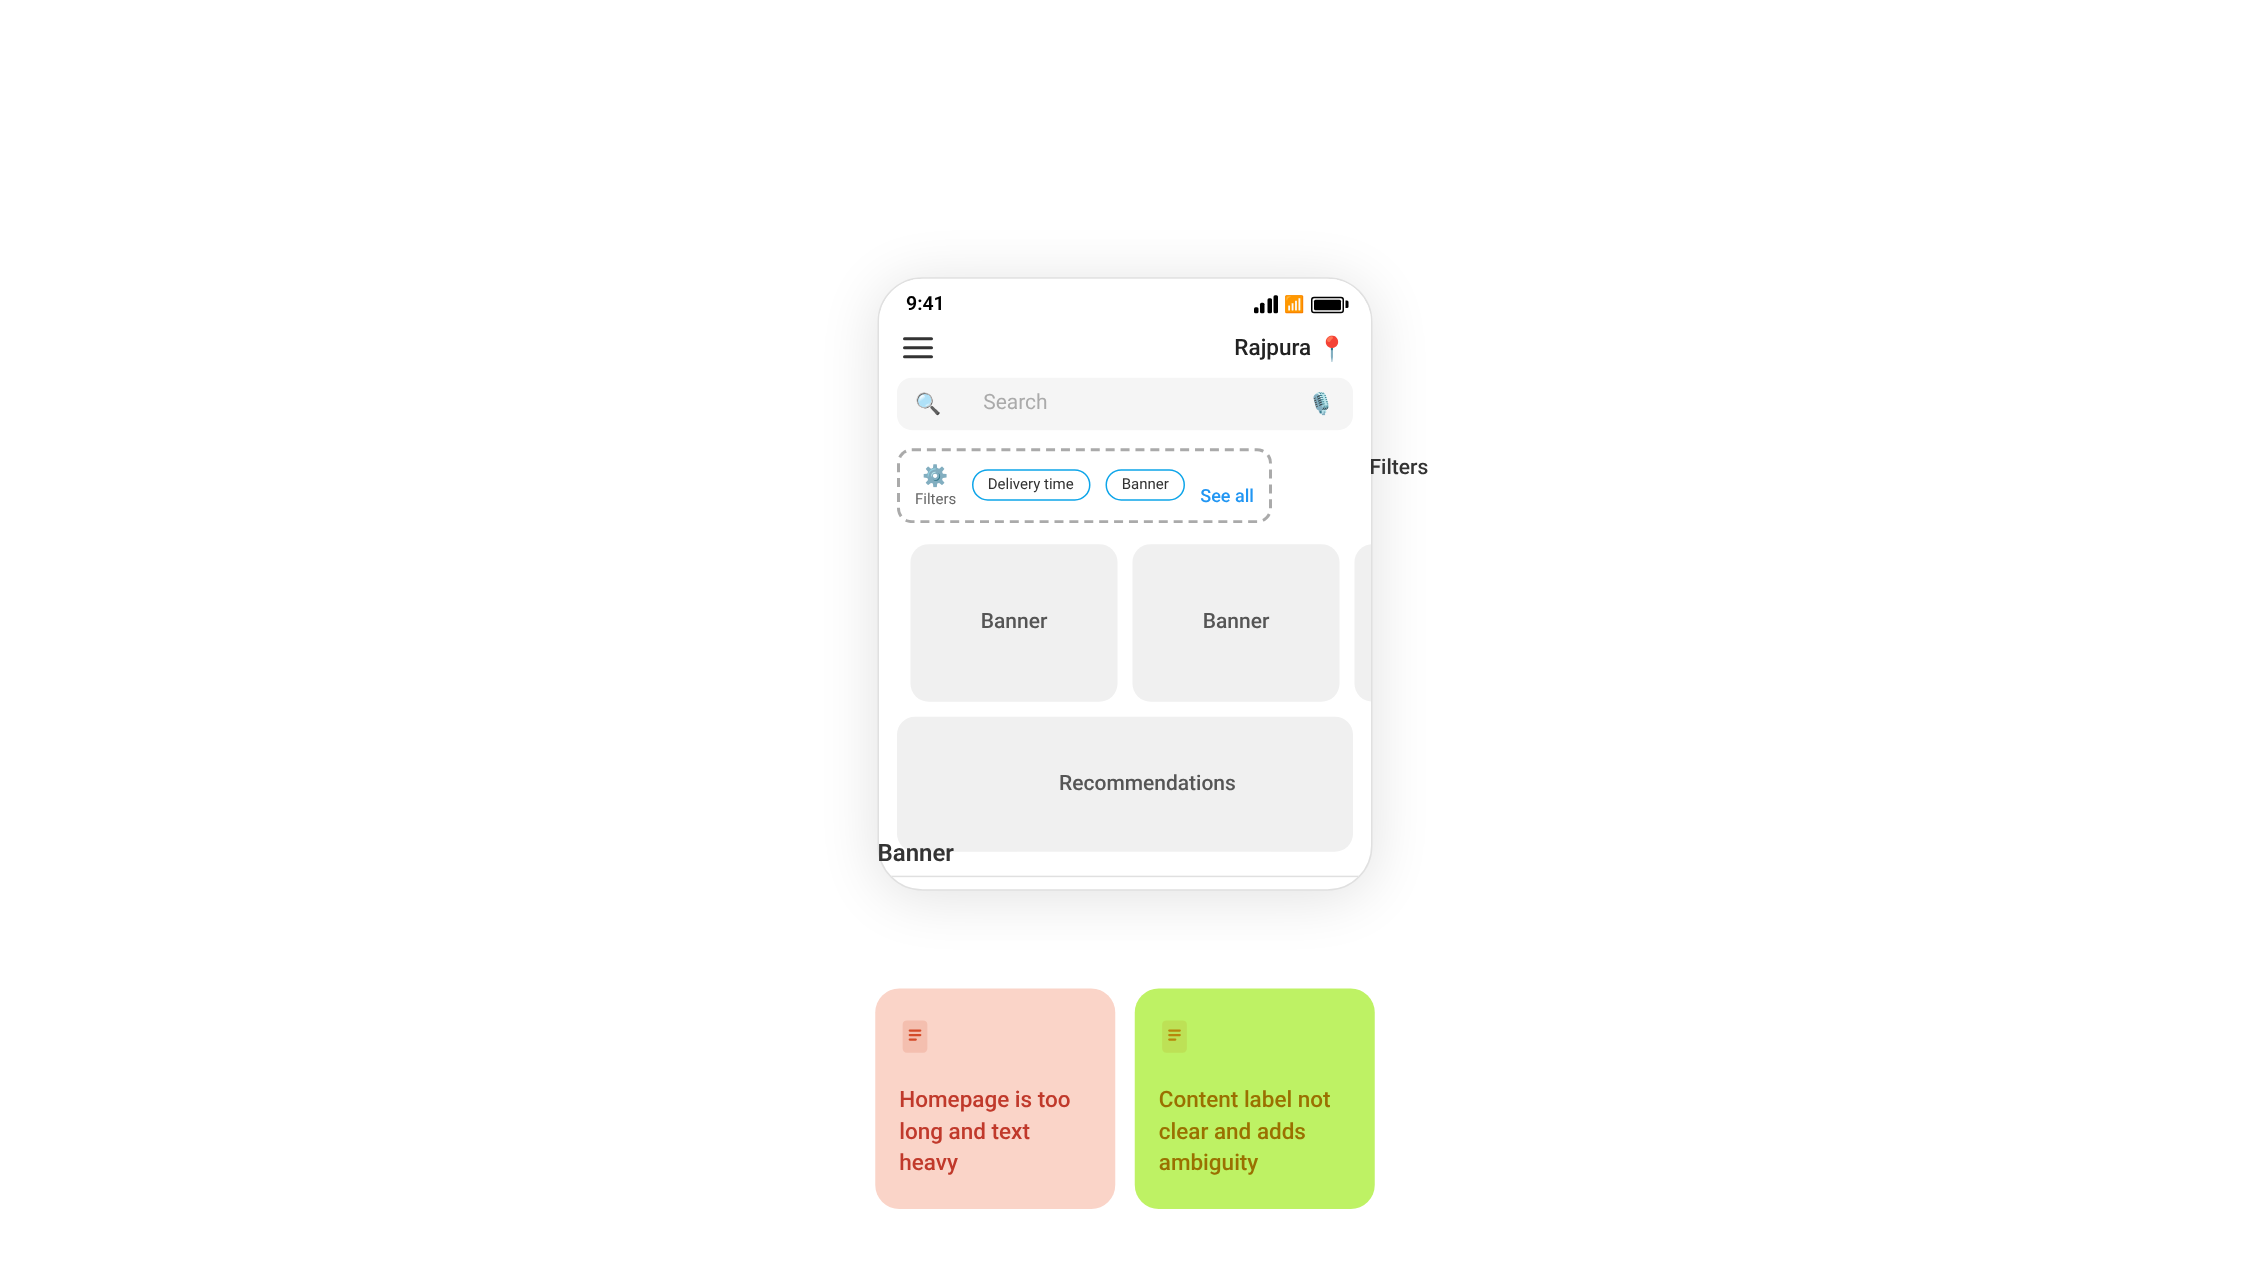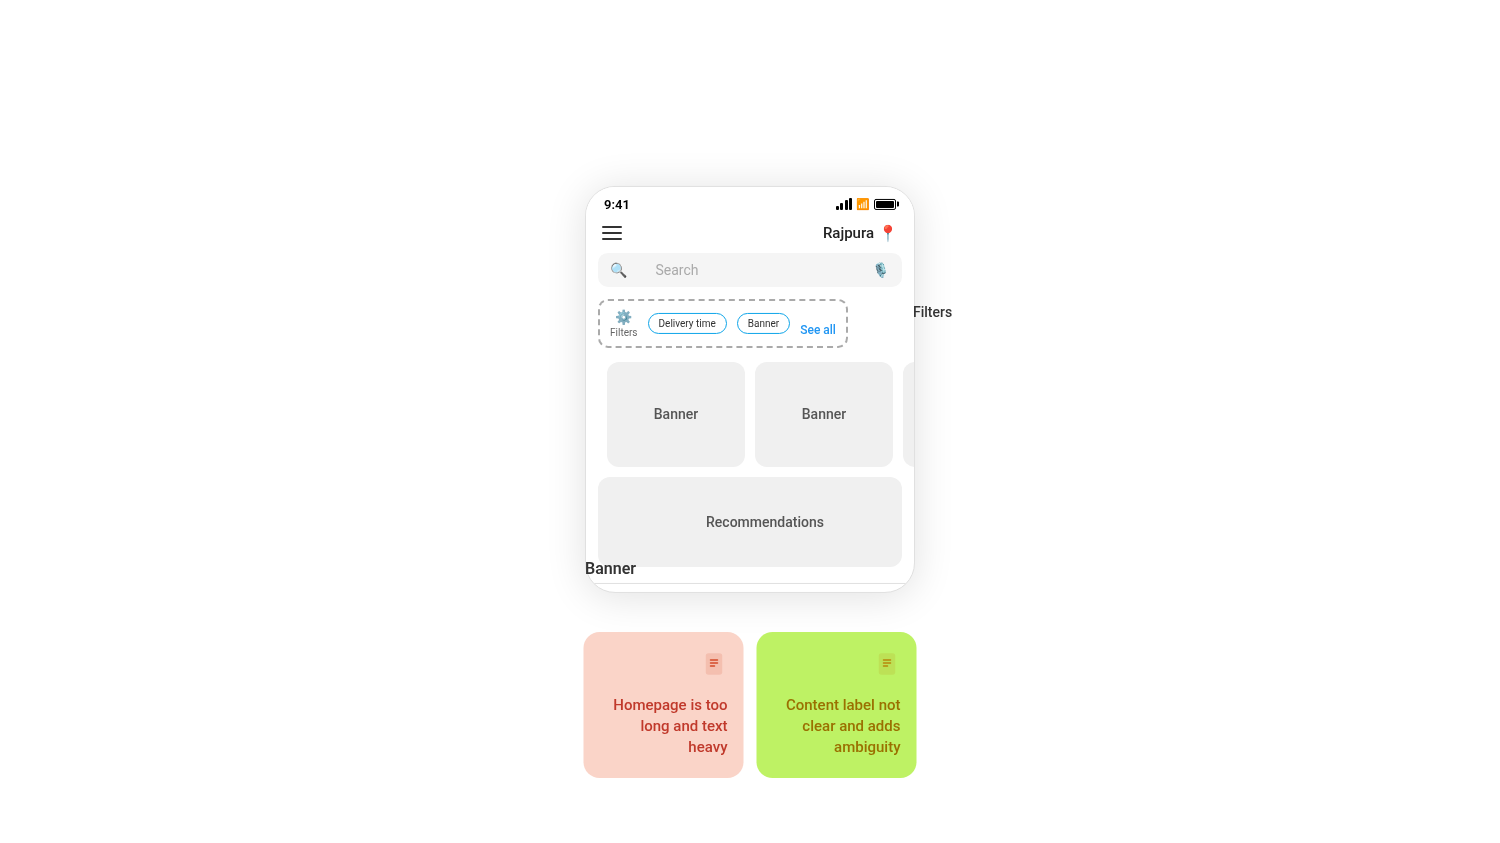--- a/index.html
+++ b/index.html
@@ -288,26 +288,25 @@
       left: 194px;
       top: 458px;
       font-size: 16px;
       font-weight: 600;
       color: #333;
     }
 
     
     .bottom-cards {
       position: absolute;
-      bottom: 65px;
+      bottom: 37px;
       left: 50%;
       transform: translateX(-50%);
       display: flex;
       gap: 13px;
-      text-align: right;
     }
 
     .issue-card {
       width: 160px;
       border-radius: 16px;
       padding: 20px 16px;
       display: flex;
       flex-direction: column;
       gap: 14px;
     }

